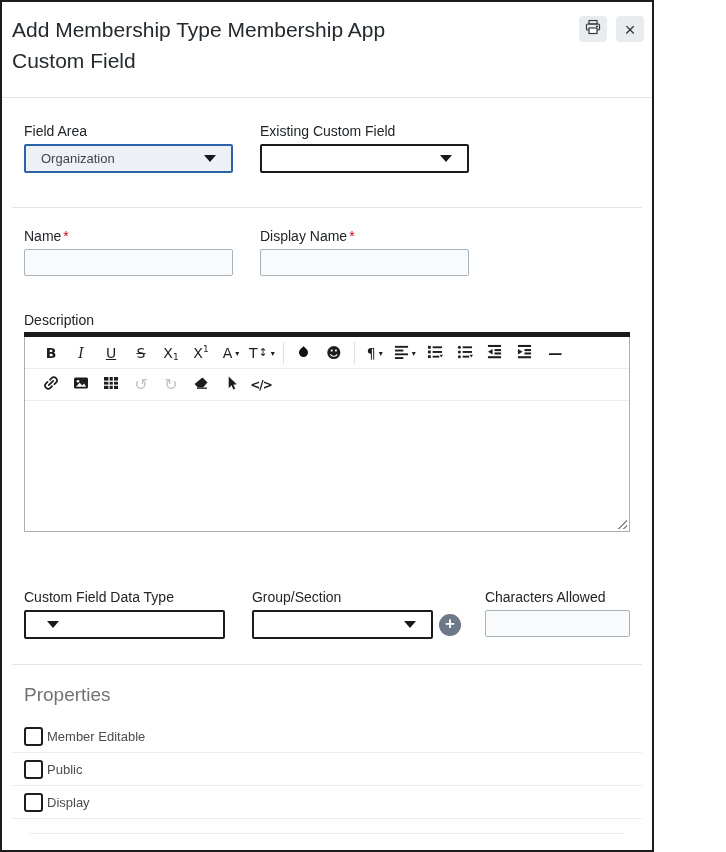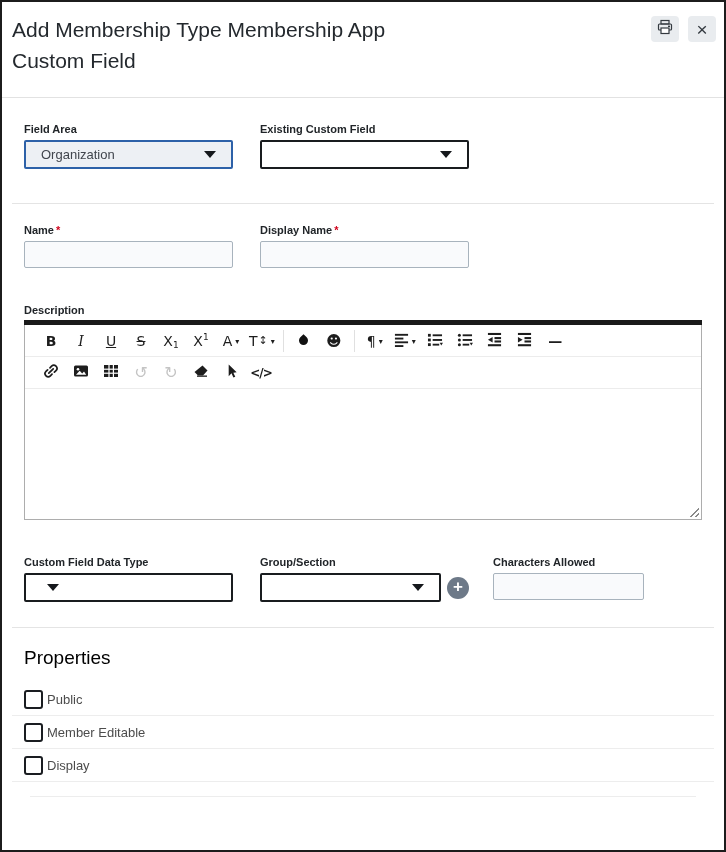--- a/index.html
+++ b/index.html
@@ -1,40 +1,40 @@
 <!DOCTYPE html>
 <html><head>
 <meta charset="utf-8">
 <style>
   * { margin:0; padding:0; box-sizing:border-box; }
   html,body { background:#fff; }
   body { font-family:"Liberation Sans", sans-serif; }
 
   .window {
-    position:relative; width:726px; height:852px;
+    position:relative; width:654px; height:852px;
     border:2px solid #1c1c1c; background:#fff; overflow:hidden;
   }
 
   
   .header { display:flex; align-items:flex-start; padding:12px 8px 0 10px; }
   .title { font-size:21px; line-height:31px; color:#24292e; font-weight:400; flex:1; }
   .header-actions { display:flex; gap:9px; padding-top:2px; }
   .icon-btn {
     width:28px; height:26px; background:#e9ecef; border-radius:4px;
     display:flex; align-items:center; justify-content:center; cursor:pointer;
     color:#343a40;
   }
   .icon-btn .x { font-size:19px; line-height:1; color:#343a40; }
   .header-divider { border-top:1px solid #e2e2e2; margin-top:21px; }
 
   
   .content { padding:0 22px; }
   .divider { border-top:1px solid #e4e4e4; margin-left:-12px; margin-right:-12px; }
 
-  .field-label { font-size:11px; color:#212529; margin-bottom:5px;font-weight:bold; }
+  .field-label { font-size:14px; color:#212529; margin-bottom:5px; }
   .req { color:#d0021b; margin-left:2px; }
 
   .cols { display:flex; }
   .col { width:209px; }
   .col + .col { margin-left:27px; }
 
   .select {
     height:29px; border:2px solid #191c1f; background:#fff; border-radius:2px;
     display:flex; align-items:center; padding:0 15px; font-size:13px; color:#40454d;
     cursor:pointer; position:relative;
@@ -95,21 +95,21 @@
   .group-wrap { display:flex; align-items:center; }
   .group-select { width:182px; }
   .plus-btn {
     width:22px; height:22px; border-radius:50%; background:#6d7988; color:#fff;
     display:flex; align-items:center; justify-content:center; margin-left:6px;
     font-size:17px; font-weight:bold; line-height:1; cursor:pointer; padding-bottom:2px;
   }
   .chars-col { margin-left:24px; width:151px; }
 
   
-  .props-heading { font-size:19px; color:#000000; font-weight:400; }
+  .props-heading { font-size:19px; color:#737373; font-weight:400; }
   .prop-row {
     display:flex; align-items:center; height:33px;
     border-bottom:1px solid #ededed; margin-left:-12px; margin-right:-12px; padding-left:12px;
   }
   .checkbox {
     appearance:none; -webkit-appearance:none; width:19px; height:19px;
     border:2px solid #1a1d21; border-radius:3px; background:#fff; cursor:pointer; flex:none;
   }
   .prop-label { font-size:13px; color:#4c4c4c; margin-left:4px; }
   .bottom-divider { border-top:1px solid #ededed; margin:14px 6px 0 6px; }
@@ -339,21 +339,21 @@
         </div>
         <div class="tb-btn codeg">&lt;/&gt;</div>
       </div>
 
       <div class="editor-content">
         <span></span>
         <div class="resize-handle"></div>
       </div>
     </div>
 
-    <div class="cols" style="margin-top:36px;">
+    <div class="cols" style="margin-top:57px;">
       <div class="col">
         <div class="field-label">Custom Field Data Type</div>
         <div class="select">
           <span class="sel-arrow"></span>
         </div>
       </div>
       <div class="col">
         <div class="field-label">Group/Section</div>
         <div class="group-wrap">
           <div class="select group-select">
@@ -371,25 +371,25 @@
       </div>
     </div>
 
     <div class="divider" style="margin-top:25px;"></div>
 
     <div class="props-heading" style="margin-top:19px;">Properties</div>
 
     <div style="margin-top:14px;">
       <div class="prop-row">
         <input type="checkbox" class="checkbox" style="">
-        <span class="prop-label">Public</span>
+        <span class="prop-label">Member Editable</span>
       </div>
       <div class="prop-row">
         <input type="checkbox" class="checkbox" style="">
-        <span class="prop-label">Member Editable</span>
+        <span class="prop-label">Public</span>
       </div>
       <div class="prop-row">
         <input type="checkbox" class="checkbox" style="">
         <span class="prop-label">Display</span>
       </div>
     </div>
 
     <div class="bottom-divider"></div>
 
   </div>

